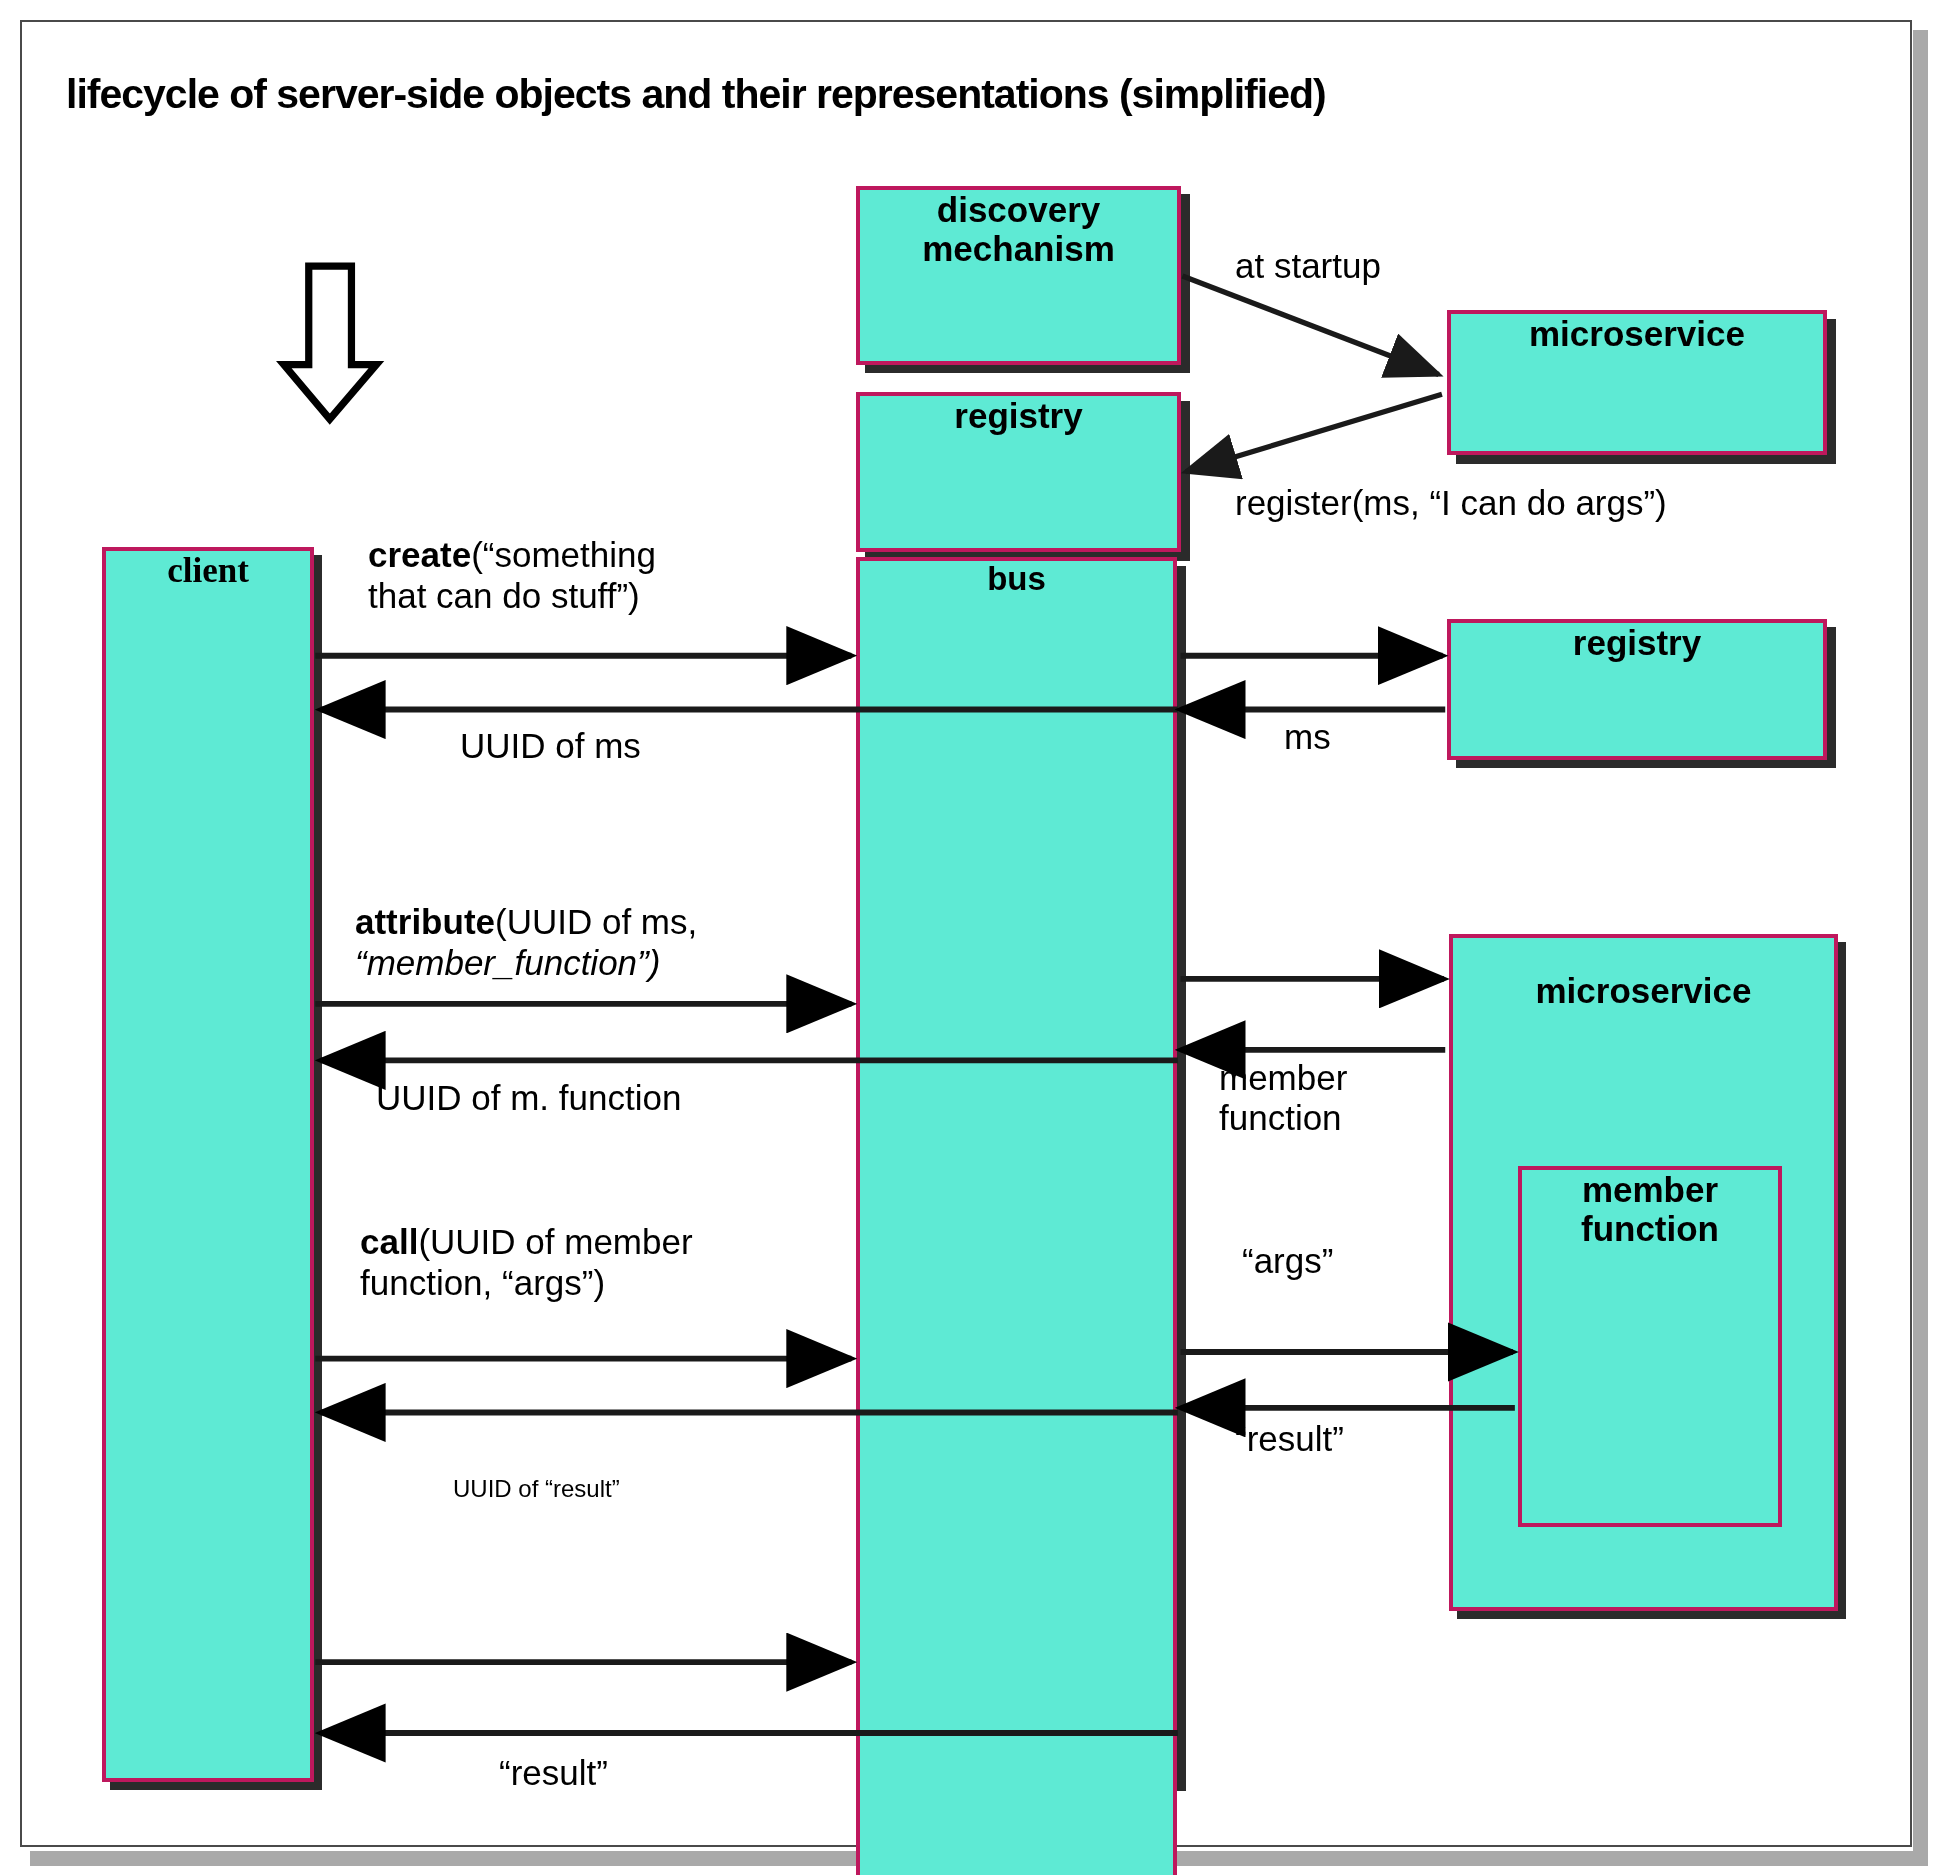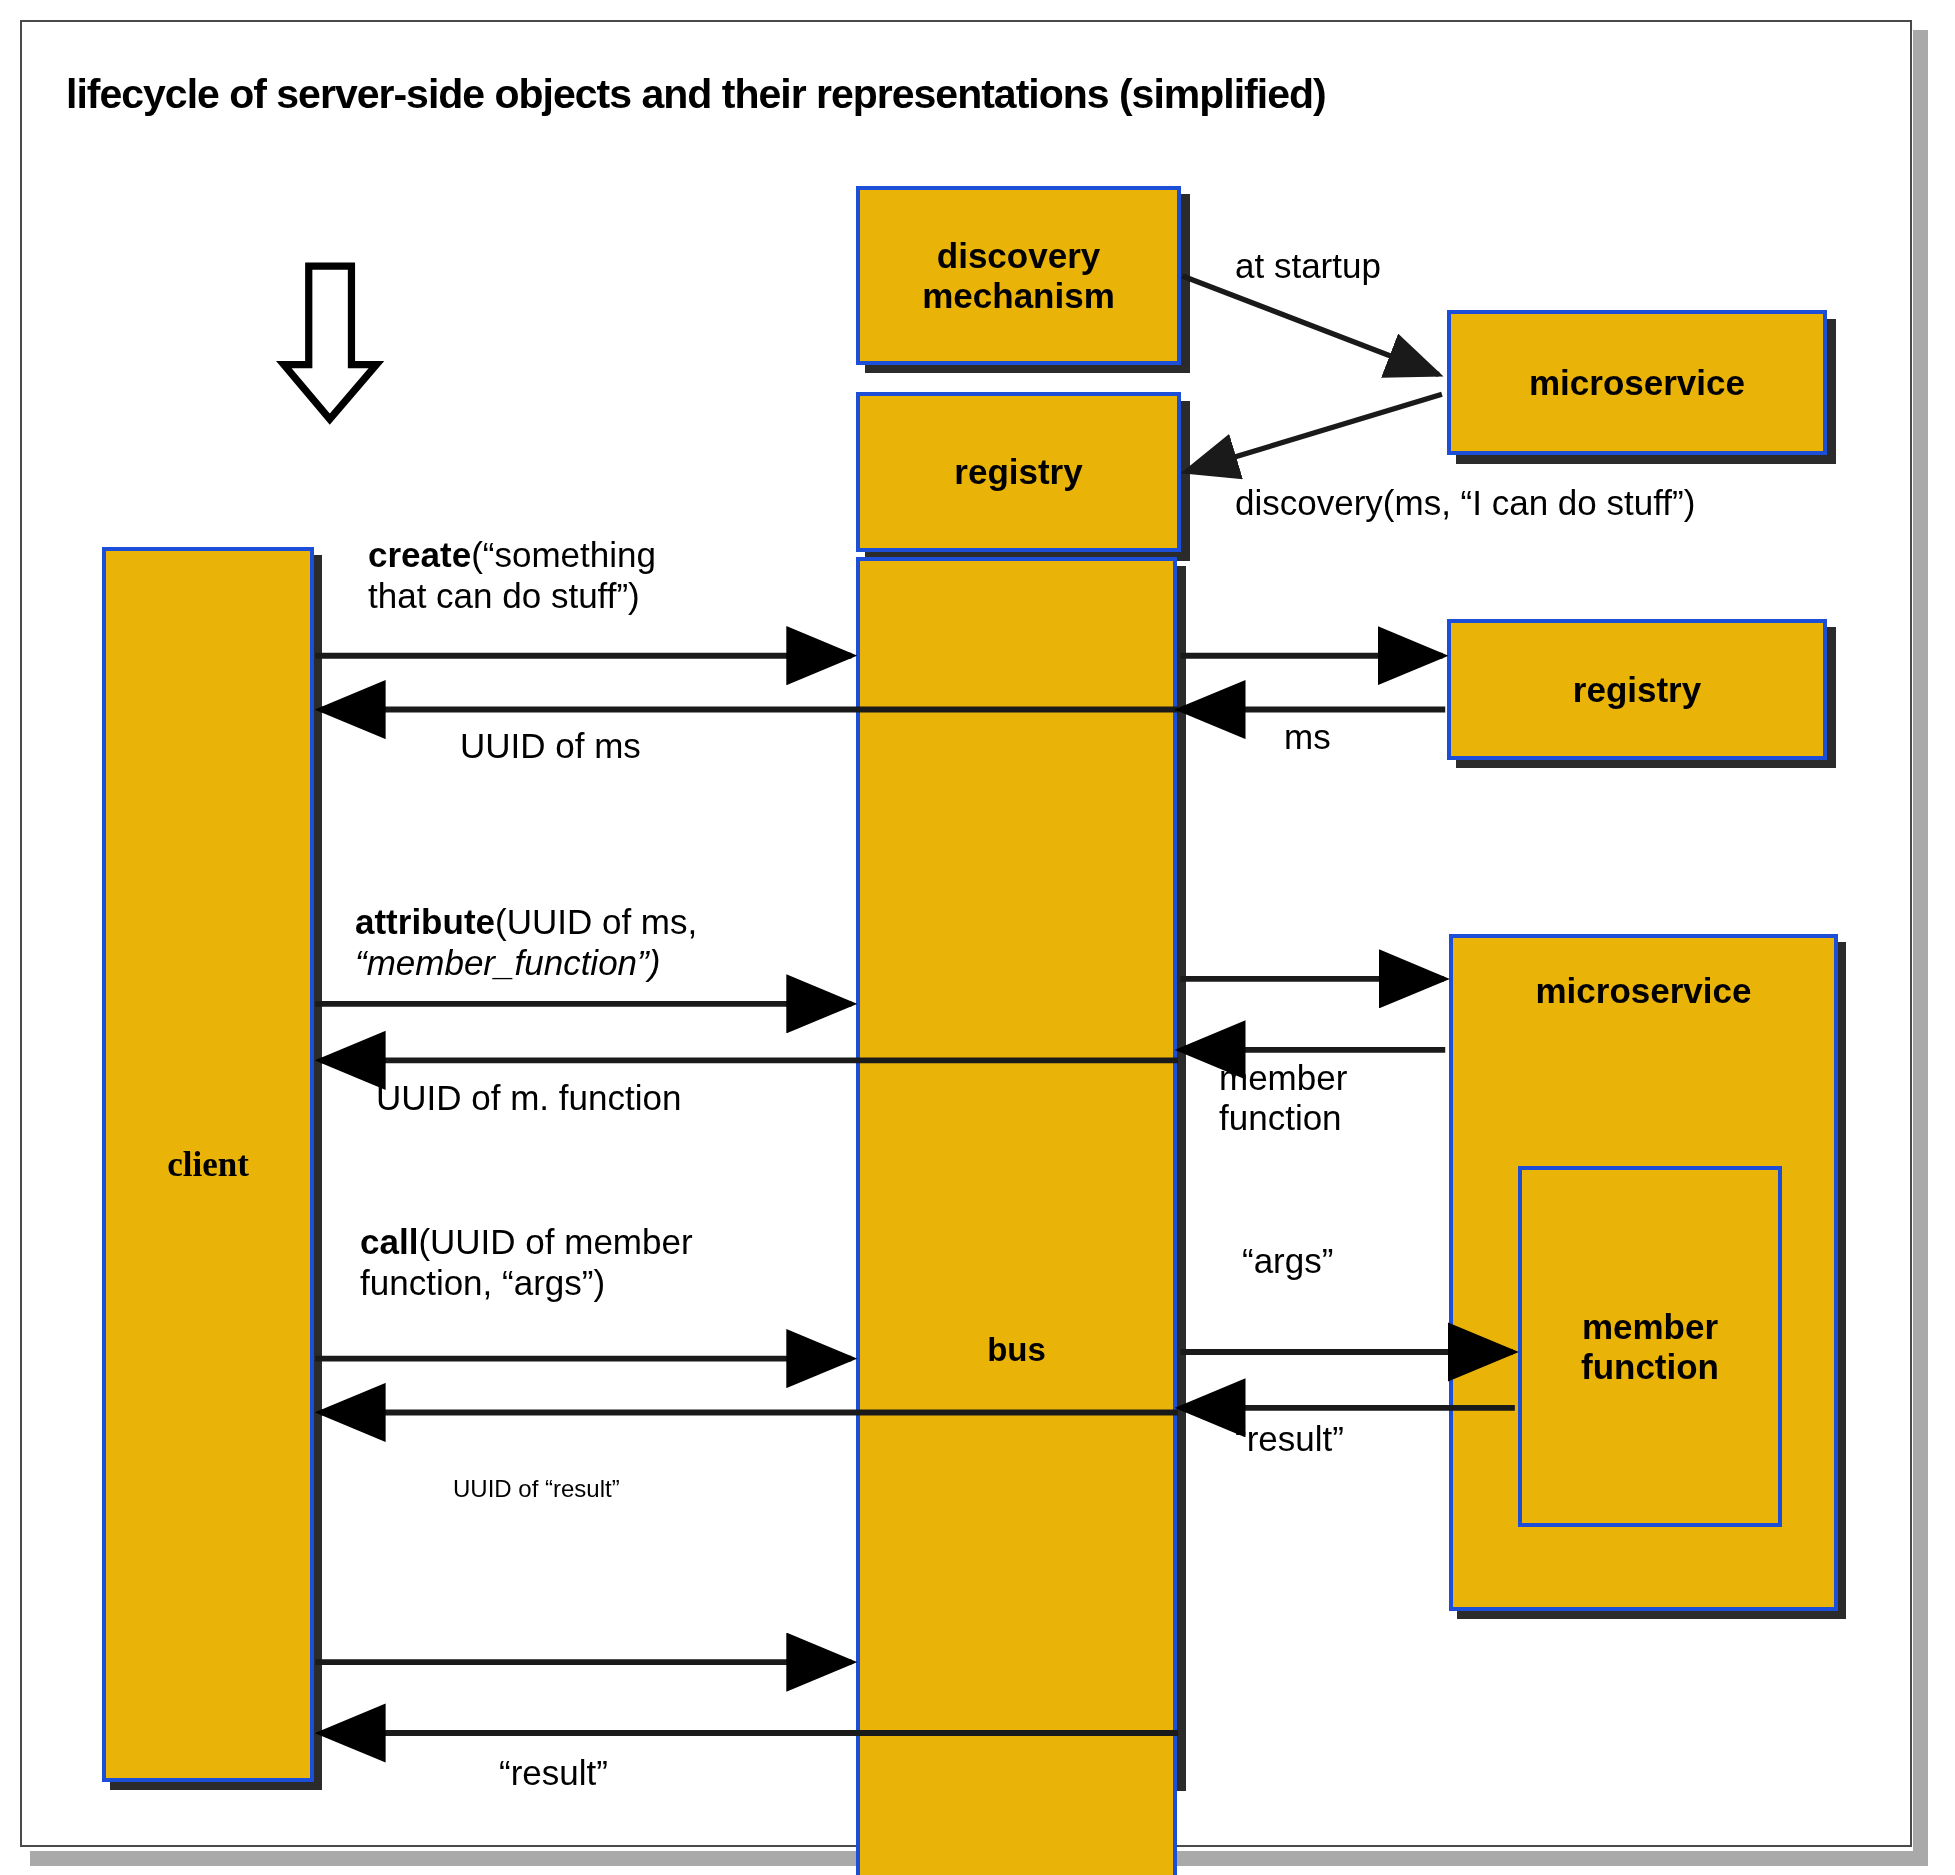--- a/index.html
+++ b/index.html
@@ -19,22 +19,22 @@
   }
 
   .title{
     position:absolute;left:66px;top:71px;width:1708px;
     font-size:41px;font-weight:bold;color:#000;letter-spacing:-1px;
     white-space:nowrap;
   }
 
   
   .gbox{
-    position:absolute;background:#eab308;border:4px solid #1d4ed8;
-    box-sizing:border-box;display:flex;align-items:center;justify-content:center;
+    position:absolute;background:#5eead4;border:4px solid #be185d;
+    box-sizing:border-box;display:flex;justify-content:center;
     text-align:center;color:#000;line-height:1.12;
   }
   .gbox-shadow{position:absolute;background:#2b2b2b;}
 
   .lbl-bold{font-weight:bold;}
 
   
   .txt{position:absolute;color:#000;line-height:1.15;white-space:pre;}
 
   svg.overlay{position:absolute;left:0;top:0;width:1955px;height:1875px;pointer-events:none;}
@@ -126,21 +126,21 @@
 
     <line x1="1797" y1="2058" x2="2303" y2="2058" stroke="#1a1a1a" stroke-width="9" marker-end="url(#ah)"></line>
     <line x1="2306" y1="2143" x2="1797" y2="2143" stroke="#1a1a1a" stroke-width="9" marker-end="url(#ah)"></line>
 
     <line x1="480" y1="2530" x2="1296" y2="2530" stroke="#1a1a1a" stroke-width="9" marker-end="url(#ah)"></line>
     <line x1="1793" y1="2638" x2="488" y2="2638" stroke="#1a1a1a" stroke-width="9" marker-end="url(#ah)"></line>
   </svg>
 
   <div class="txt" style="left:1235px;top:246px;font-size:35px;">at startup</div>
 
-  <div class="txt" style="left:1235px;top:483px;font-size:35px;">discovery(ms, “I can do stuff”)</div>
+  <div class="txt" style="left:1235px;top:483px;font-size:35px;">register(ms, “I can do args”)</div>
 
   <div style="position:absolute;left:368px;top:535px;width:486px;font-size:35px;text-align:left;color:#000;line-height:1.16;">
     <div style="white-space:nowrap;">
       <span class="lbl-bold">create</span><span>(“something</span>
     </div>
     <div style="white-space:nowrap;">that can do stuff”)</div>
   </div>
 
   <div class="txt" style="left:460px;top:726px;font-size:35px;">UUID of ms</div>
 

